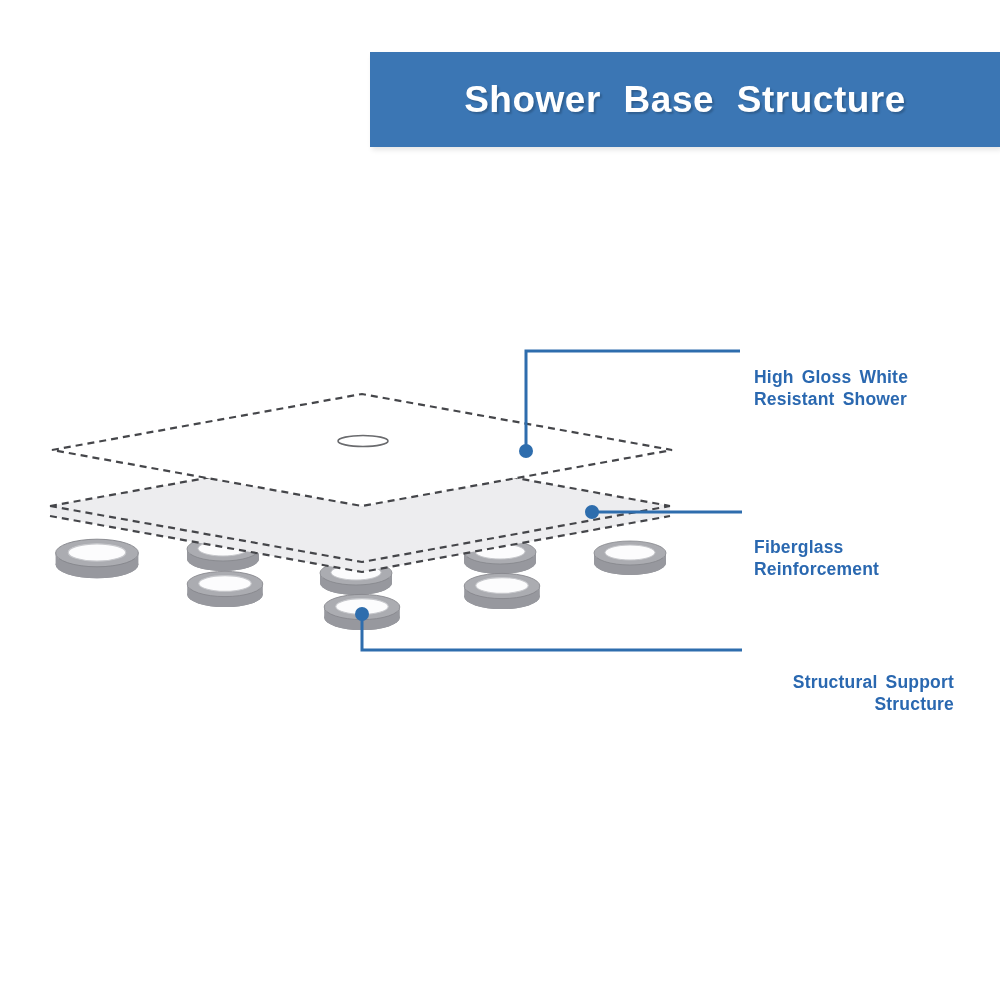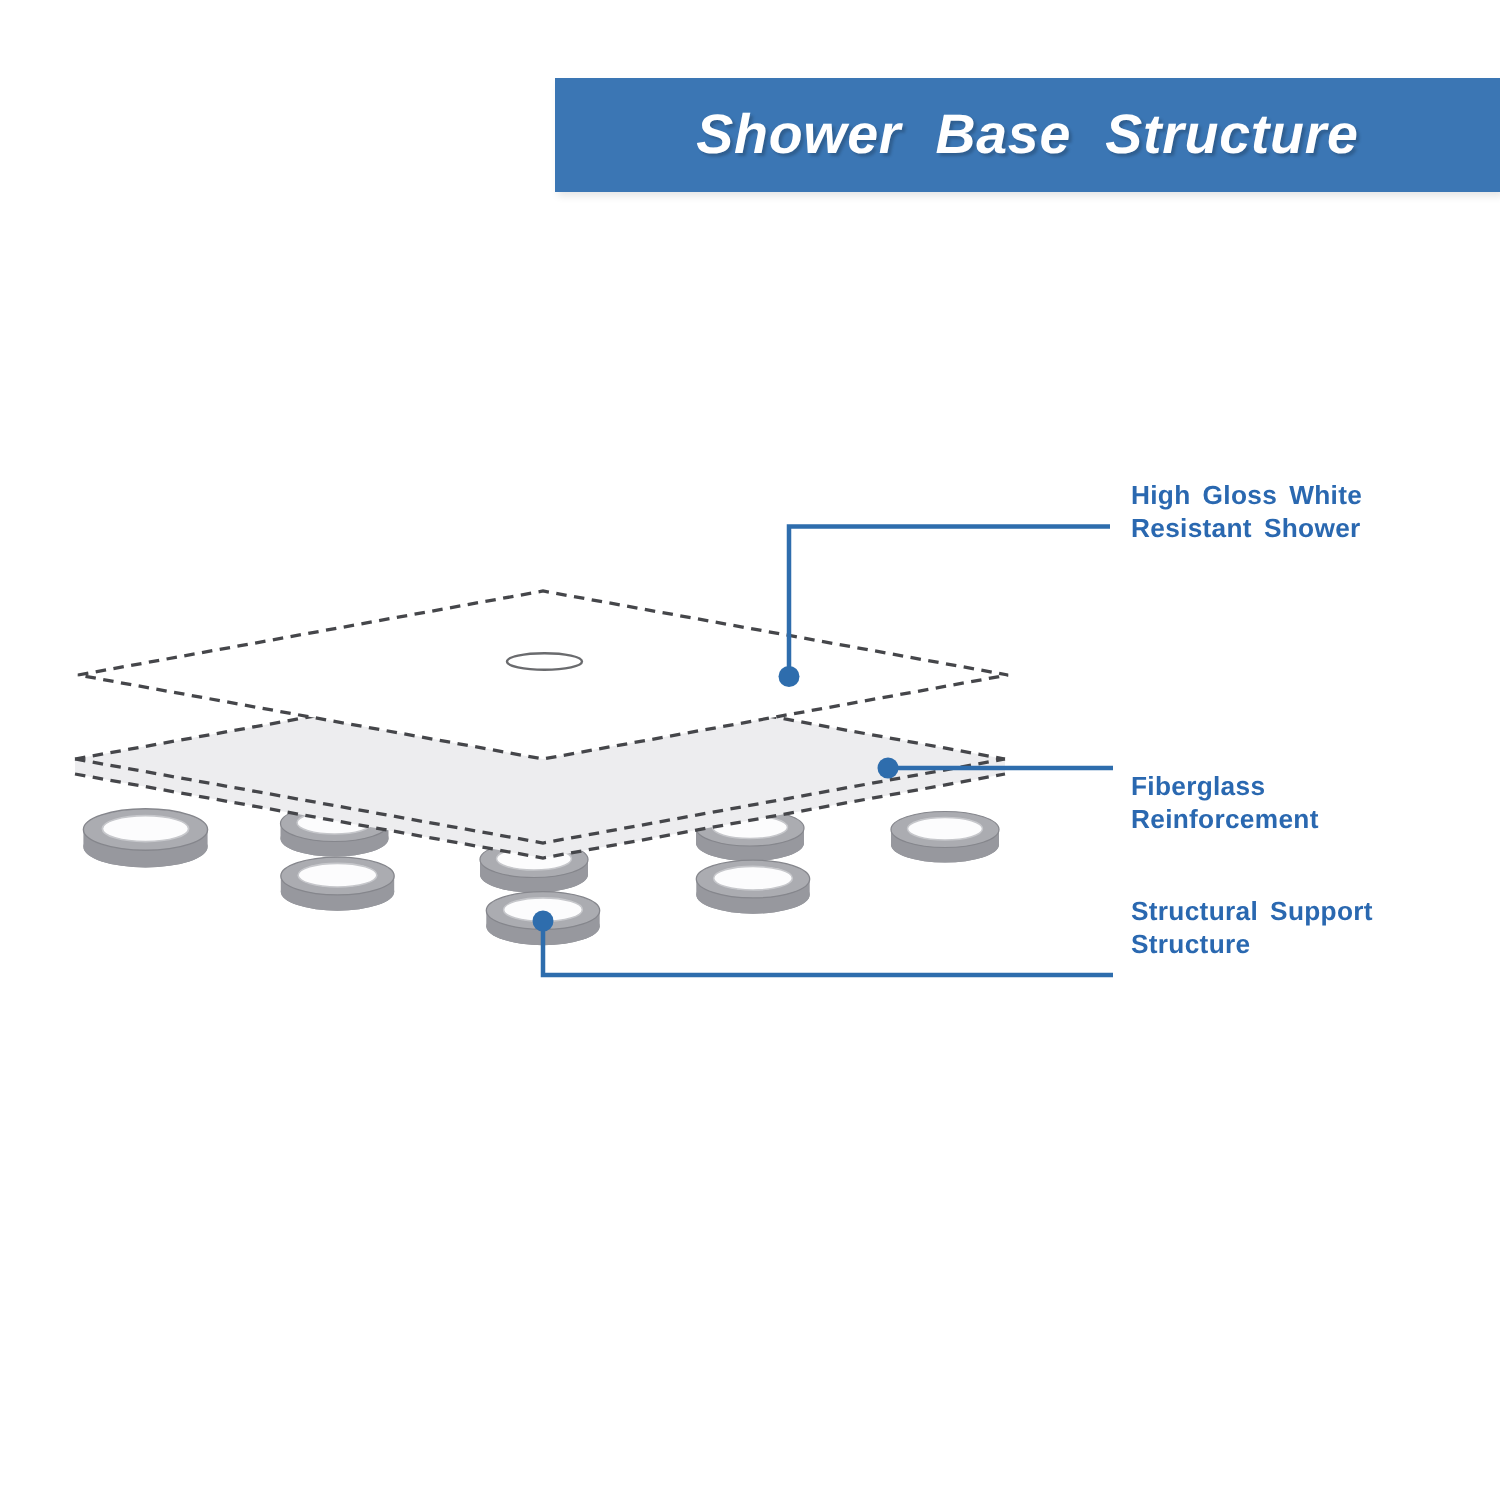--- a/index.html
+++ b/index.html
@@ -4,42 +4,41 @@
 <style>
   html,body{margin:0;padding:0;}
   body{
     width:1000px;height:1000px;position:relative;background:#ffffff;
     font-family:"Liberation Sans", sans-serif;overflow:hidden;
   }
   .stage{position:absolute;inset:0;}
   svg.diagram{position:absolute;left:0;top:0;width:1000px;height:1000px;}
 
   .banner{
-    position:absolute;left:370px;top:52px;width:630px;height:76px;
+    position:absolute;left:370px;top:52px;width:630px;height:95px;
     background:var(--banner-bg,#3b76b4);
     display:flex;align-items:center;justify-content:center;
     box-shadow:2px 3px 5px rgba(0,0,0,0.10);
-    font-style:italic;
   }
   .banner h1{
     margin:0;color:var(--banner-text,#fff);
     font-size:37px;font-weight:700;letter-spacing:0.5px;word-spacing:12px;
     text-shadow:2px 2px 2px rgba(0,0,0,0.20);
     white-space:nowrap;
   }
 
   .callout{
     position:absolute;left:754px;width:200px;
     color:var(--label-text,#2a68b0);
     font-size:17.5px;font-weight:700;line-height:22px;
-    letter-spacing:0.2px;word-spacing:3px;
+    letter-spacing:0.2px;word-spacing:3px;margin-top:47px;
   }
   .callout.c1{top:319px;}
-  .callout.c2{top:513px;}
-  .callout.c3{top:596px;}
+  .callout.c2{top:489px;}
+  .callout.c3{top:624px;text-align:right;}
 
   .dashed{
     fill:none;stroke:var(--dash,#45464a);stroke-width:2.2;
     stroke-dasharray:7 5;stroke-linecap:butt;
   }
   .leader{fill:none;stroke:var(--leader,#2e6dad);stroke-width:3;stroke-linejoin:miter;}
   .leader-dot{fill:var(--leader,#2e6dad);}
   .slab-fill{fill:var(--slab,#ededef);}
   .top-fill{fill:#ffffff;}
 </style>

